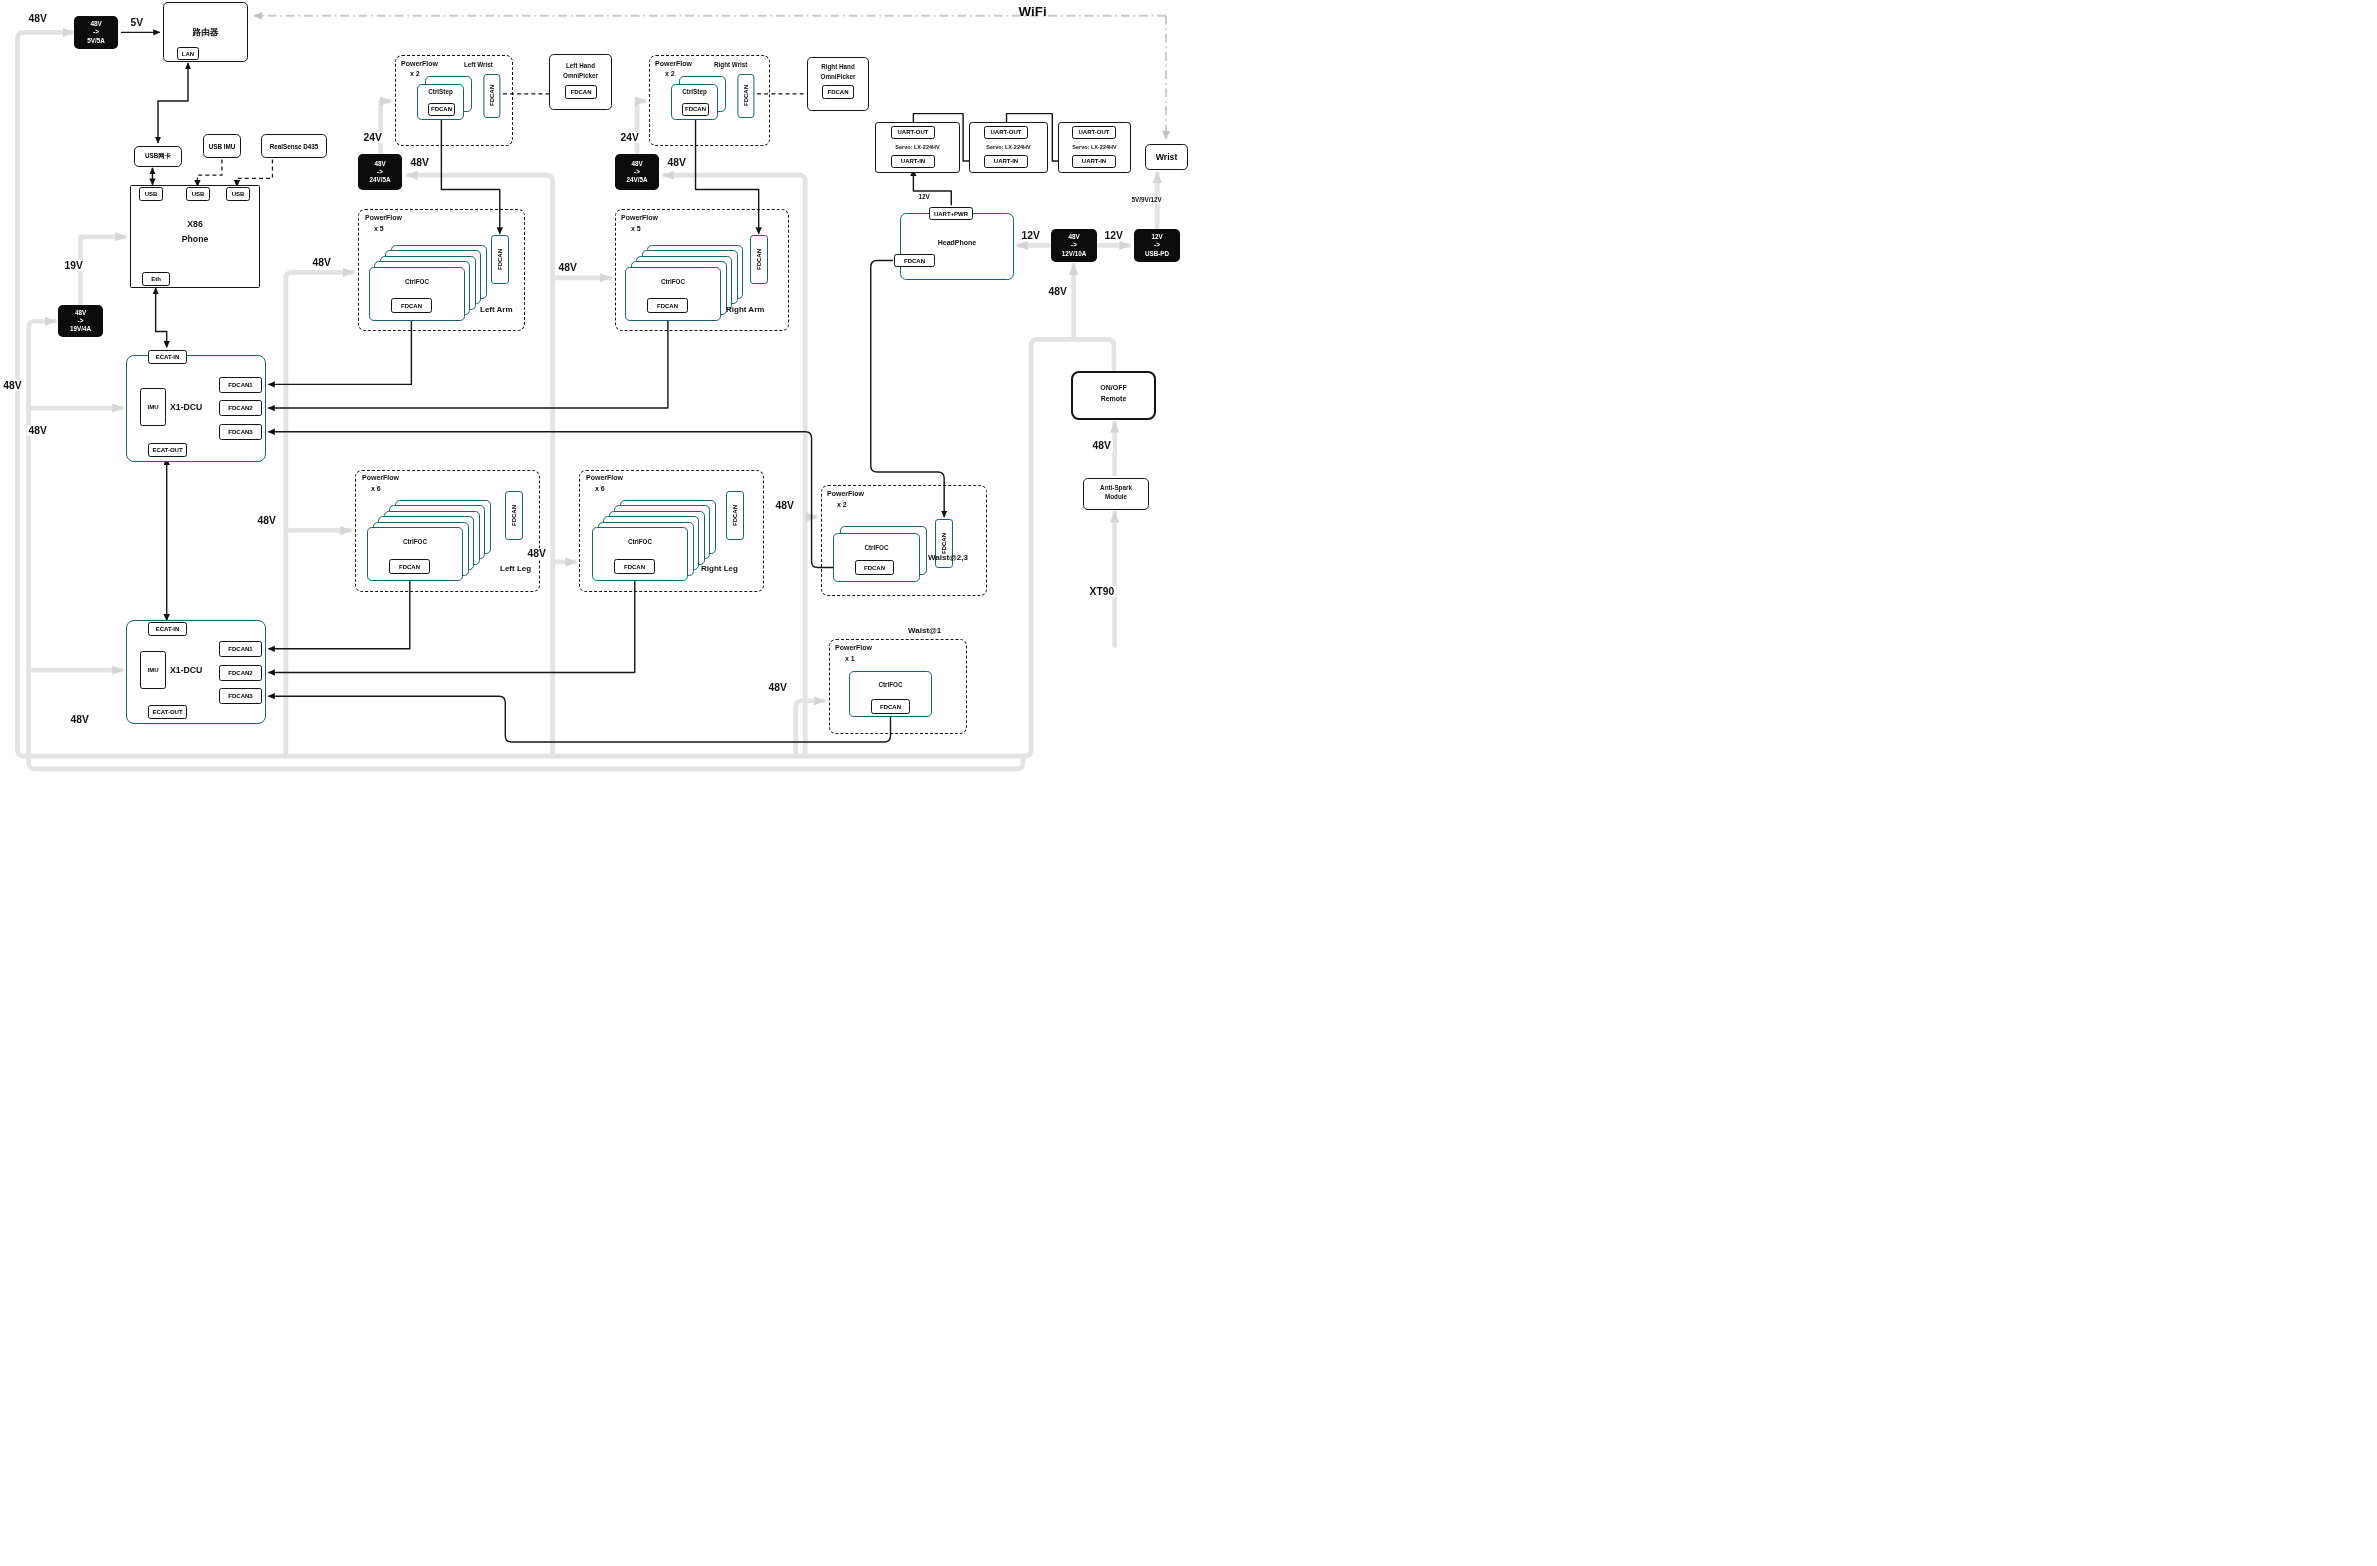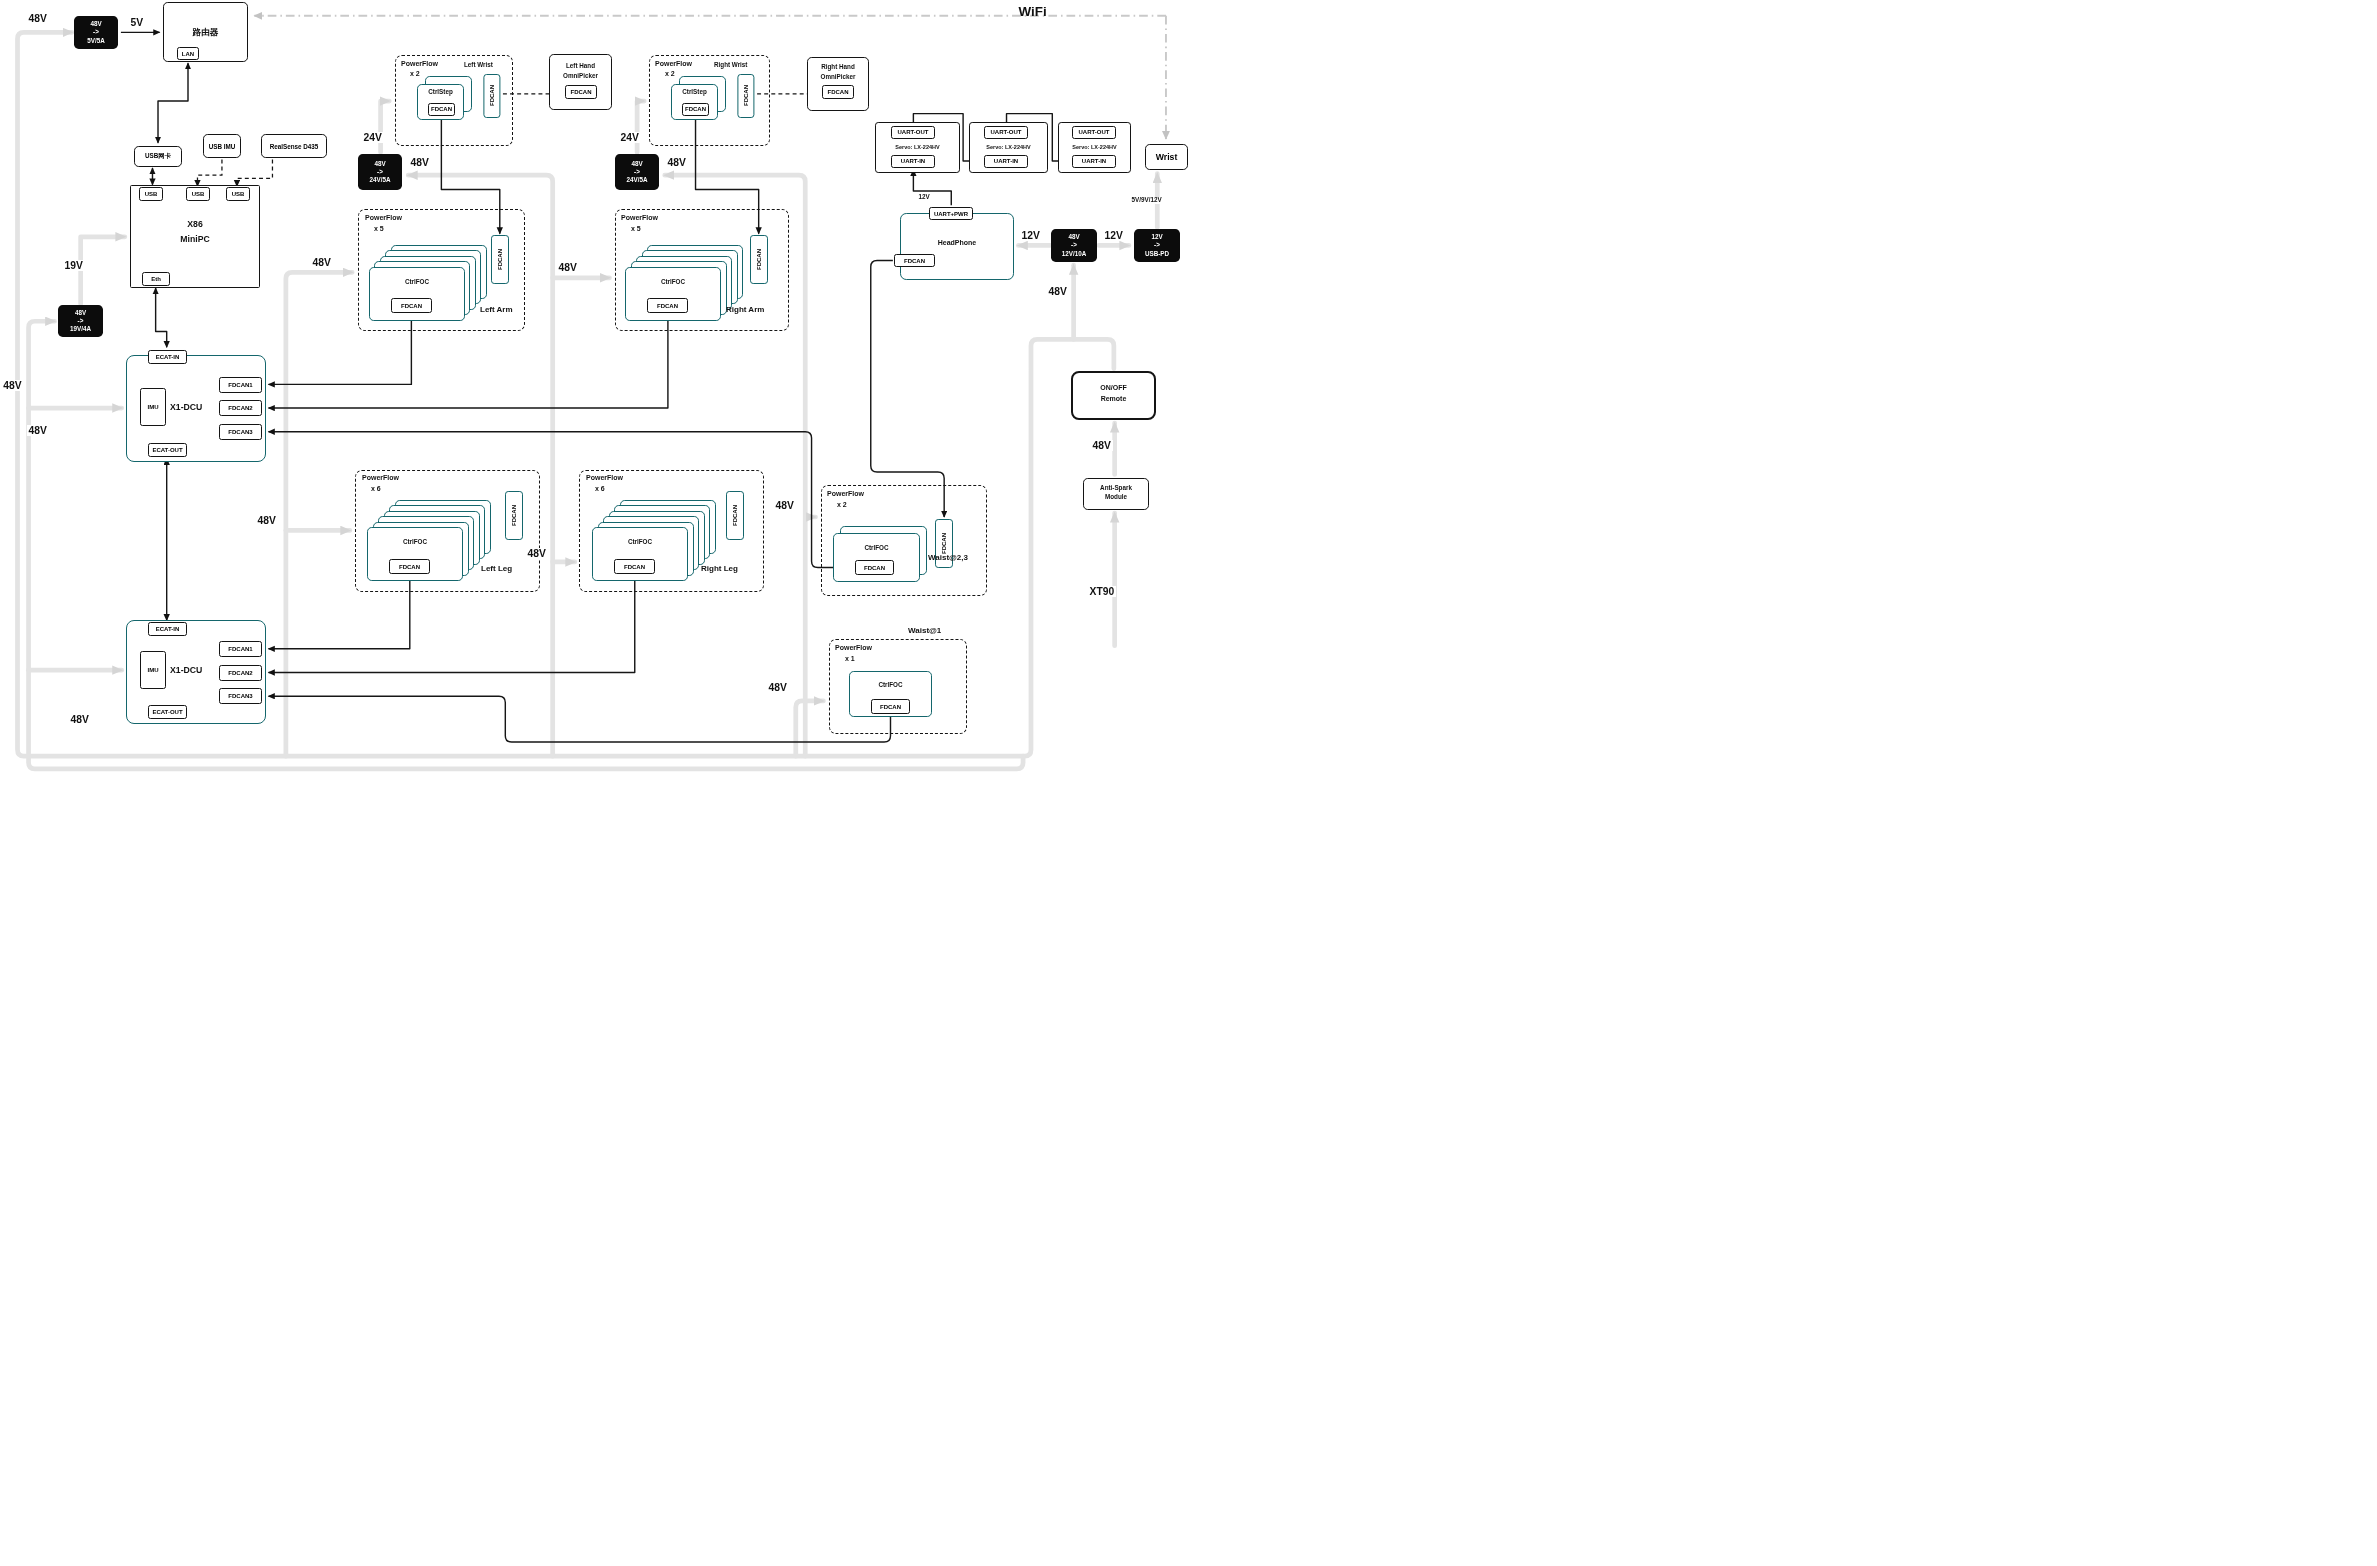--- a/index.html
+++ b/index.html
@@ -134,21 +134,21 @@
   </div>
   <div class="b ctr" style="left:203px;top:134px;width:38px;height:24px;font-size:6.3px;font-weight:700">
     <span>USB IMU</span>
   </div>
   <div class="b ctr" style="left:261px;top:134px;width:66px;height:24px;font-size:6.3px;font-weight:700">
     <span>RealSense D435</span>
   </div>
 
   <div class="b" style="left:130px;top:185px;width:130px;height:103px;border-width:1.9px;border-radius:1.6px"></div>
   <span class="t t11" style="left:130px;top:219px;width:130px;text-align:center">X86</span>
-  <span class="t t11" style="left:130px;top:234px;width:130px;text-align:center">MiniPC</span>
+  <span class="t t11" style="left:130px;top:234px;width:130px;text-align:center">Phone</span>
   <div class="tag" style="left:139px;top:187px;width:24px;height:14px">USB</div>
   <div class="tag" style="left:186px;top:187px;width:24px;height:14px">USB</div>
   <div class="tag" style="left:226px;top:187px;width:24px;height:14px">USB</div>
   <div class="tag" style="left:142px;top:272px;width:28px;height:14px">Eth</div>
 
   <div class="conv" style="left:58px;top:305px;width:45px;height:32px">
     <span>48V</span>
     <span>-&gt;</span>
     <span>19V/4A</span>
   </div>
@@ -243,21 +243,21 @@
   <span class="t t9" style="left:371px;top:485px">x 6</span>
   <div class="card" style="left:395px;top:500px;width:96px;height:54px"></div>
   <div class="card" style="left:389px;top:505px;width:96px;height:54px"></div>
   <div class="card" style="left:384px;top:511px;width:96px;height:54px"></div>
   <div class="card" style="left:378px;top:516px;width:96px;height:54px"></div>
   <div class="card" style="left:373px;top:522px;width:96px;height:54px"></div>
   <div class="card" style="left:367px;top:527px;width:96px;height:54px"></div>
   <span class="t t8" style="left:367px;top:538px;width:96px;text-align:center">CtrlFOC</span>
   <div class="tag" style="left:389px;top:559px;width:41px;height:15px">FDCAN</div>
   <div class="vtab" style="left:505px;top:491px;width:18px;height:49px">FDCAN</div>
-  <span class="t t10" style="left:481px;top:564px">Left Leg</span>
+  <span class="t t10" style="left:500px;top:564px">Left Leg</span>
 
   <div class="dash" style="left:579px;top:470px;width:185px;height:122px"></div>
   <span class="t t9" style="left:586px;top:474px">PowerFlow</span>
   <span class="t t9" style="left:595px;top:485px">x 6</span>
   <div class="card" style="left:620px;top:500px;width:96px;height:54px"></div>
   <div class="card" style="left:614px;top:505px;width:96px;height:54px"></div>
   <div class="card" style="left:609px;top:511px;width:96px;height:54px"></div>
   <div class="card" style="left:603px;top:516px;width:96px;height:54px"></div>
   <div class="card" style="left:598px;top:522px;width:96px;height:54px"></div>
   <div class="card" style="left:592px;top:527px;width:96px;height:54px"></div>

